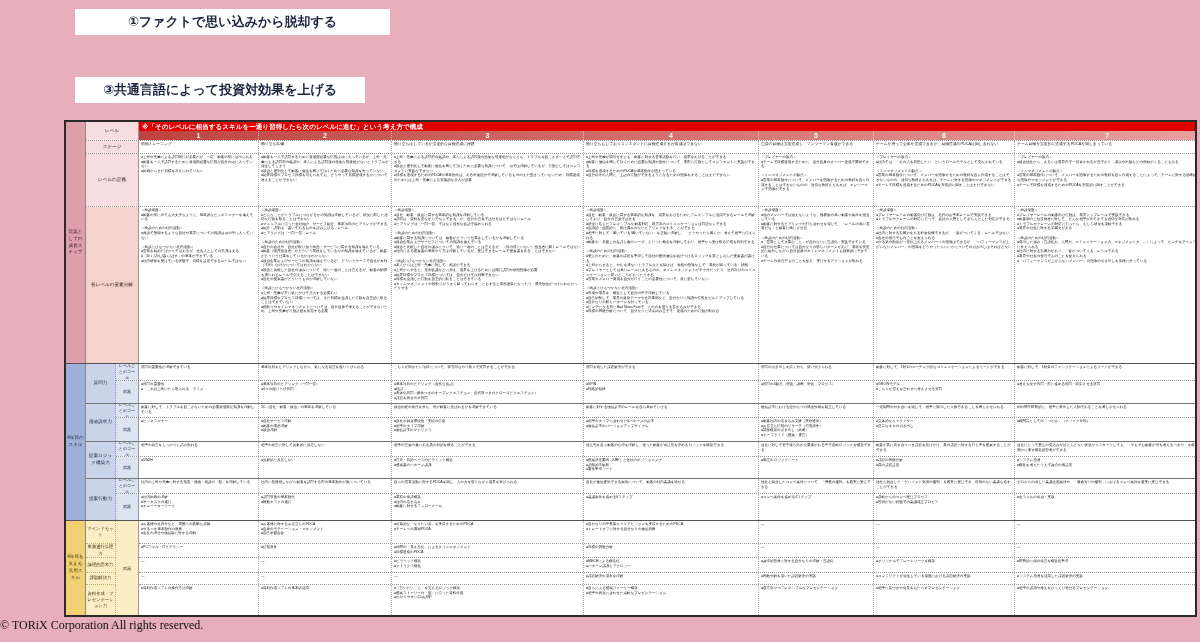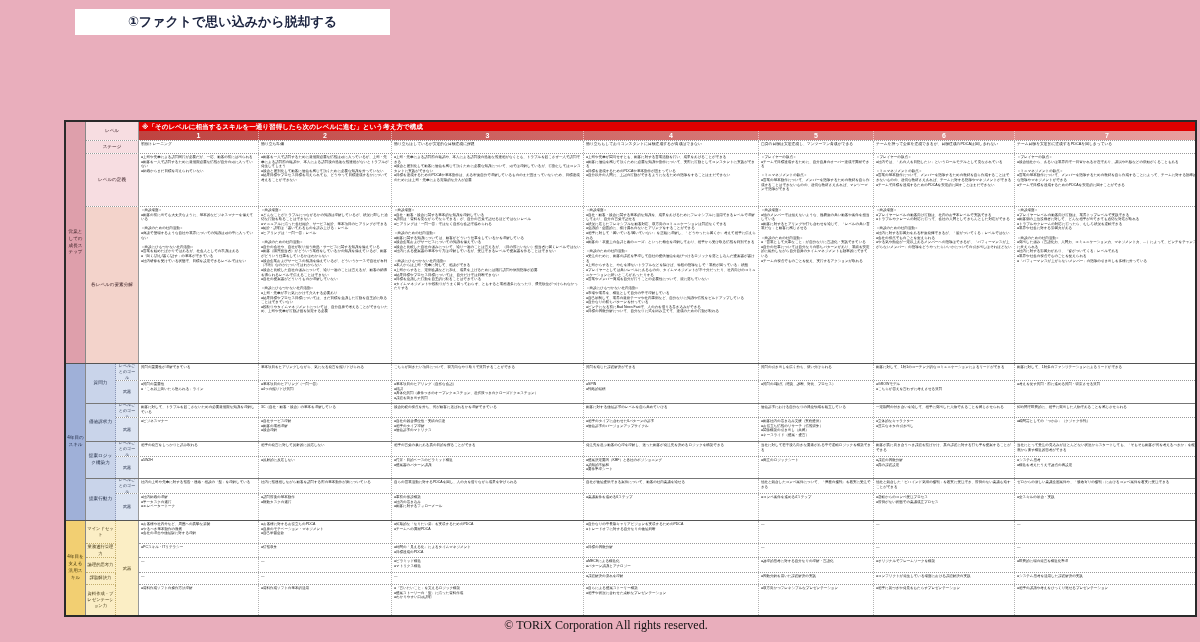--- a/index.html
+++ b/index.html
@@ -105,31 +105,32 @@
   .yweapon {
     width:23px; flex:0 0 23px; background:#fbeec5; color:#3d3110;
     display:flex; align-items:center; justify-content:center; font-size:4.3px;
     border-right:1px solid #999;
   }
   .ycells { flex:1 1 auto; display:flex; flex-direction:column; min-width:0; }
   .ycells .row { overflow:hidden; }
 
   
   .footer {
-    position:absolute; left:0; top:618px; width:1200px; text-align:center;
-    font-family:"Liberation Serif","DejaVu Serif",serif; font-size:12px; color:#111;padding-left:12px;
+    position:absolute; left:0; top:618px; width:1200px; 
+    font-family:"Liberation Serif","DejaVu Serif",serif; font-size:12px; color:#111;
   }
 </style>
 </head>
 <body>
 
 <div class="page">
 
   <div class="tabs">
     <div class="tab tab1">①ファクトで思い込みから脱却する</div>
+    <div class="tab tab3">③共通言語によって投資対効果を上げる</div>
   </div>
 
 
   <div class="sheet">
 
     <div class="sec">
       <div class="vlabel v-pink">営業としての成長ステップ</div>
       <div class="sec-body">
         <div class="row" style="height:19px">
           <div class="rlabel">レベル</div>

